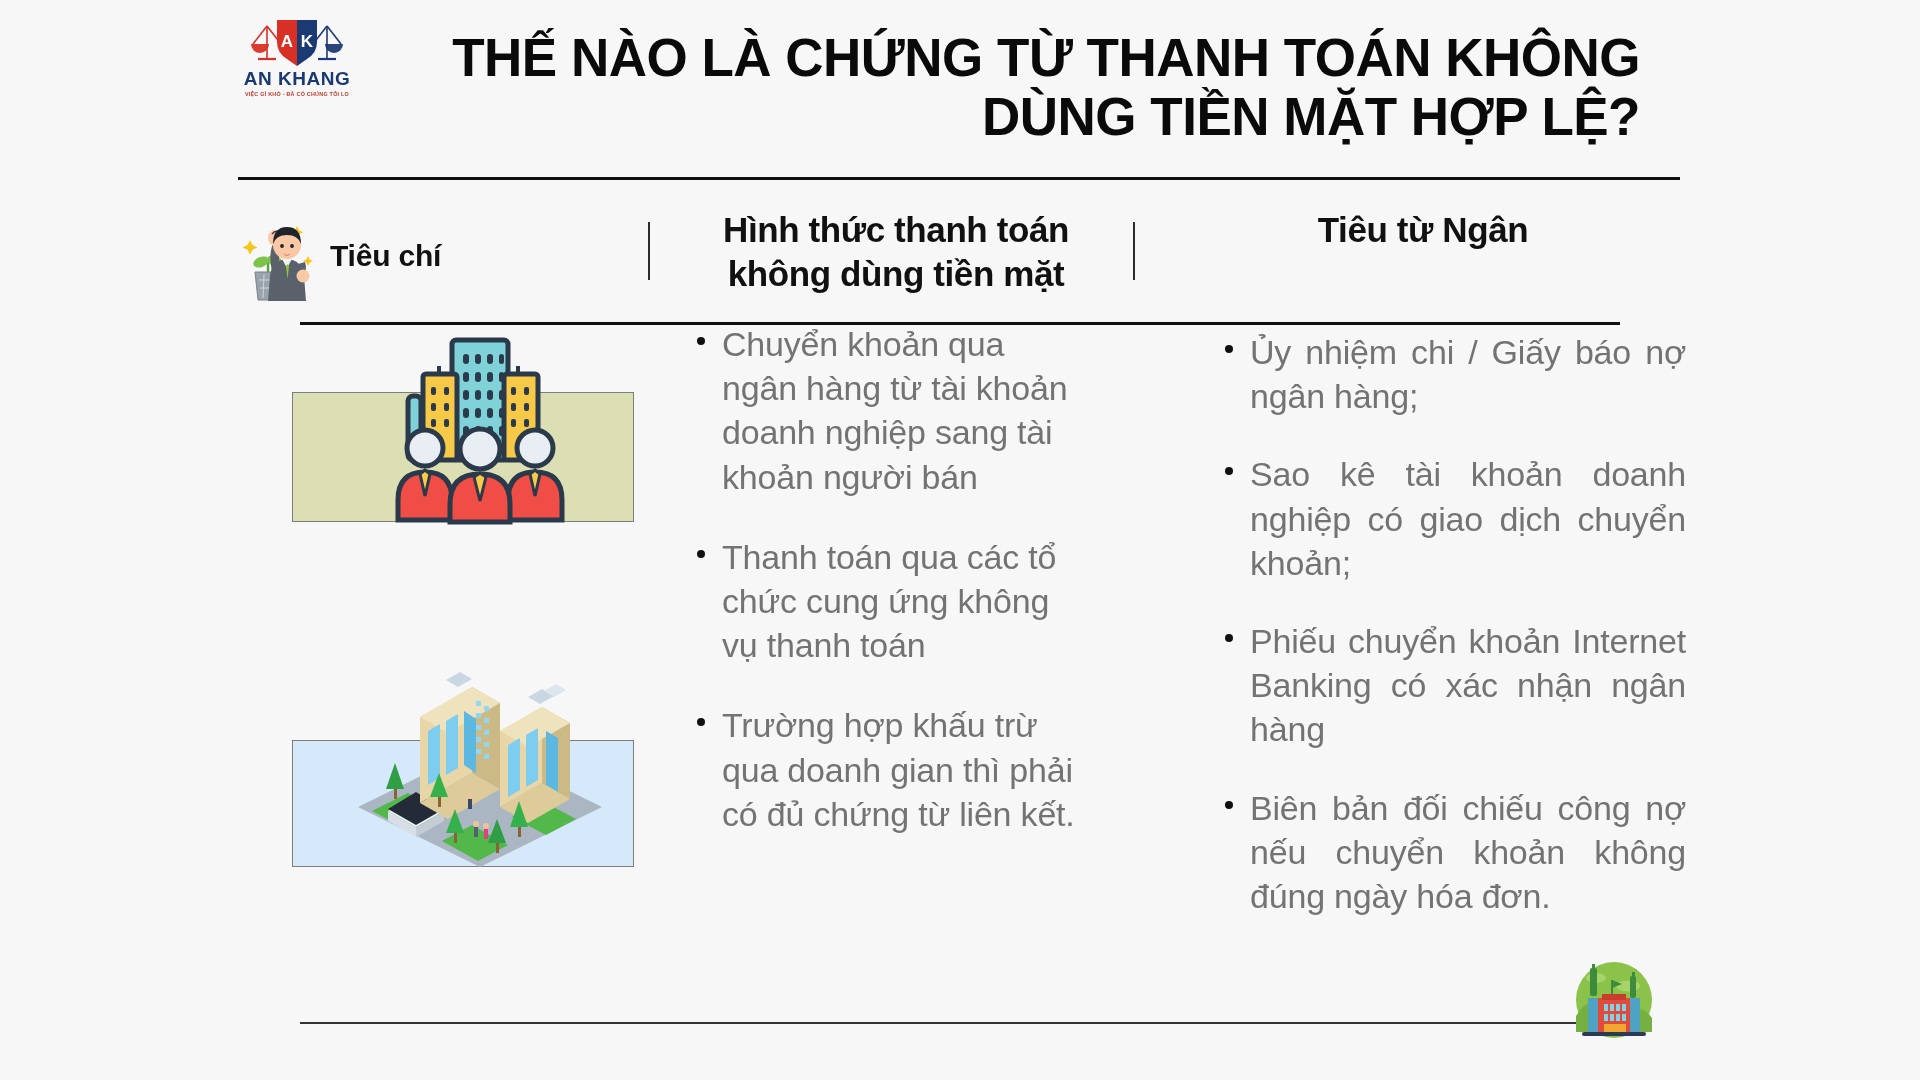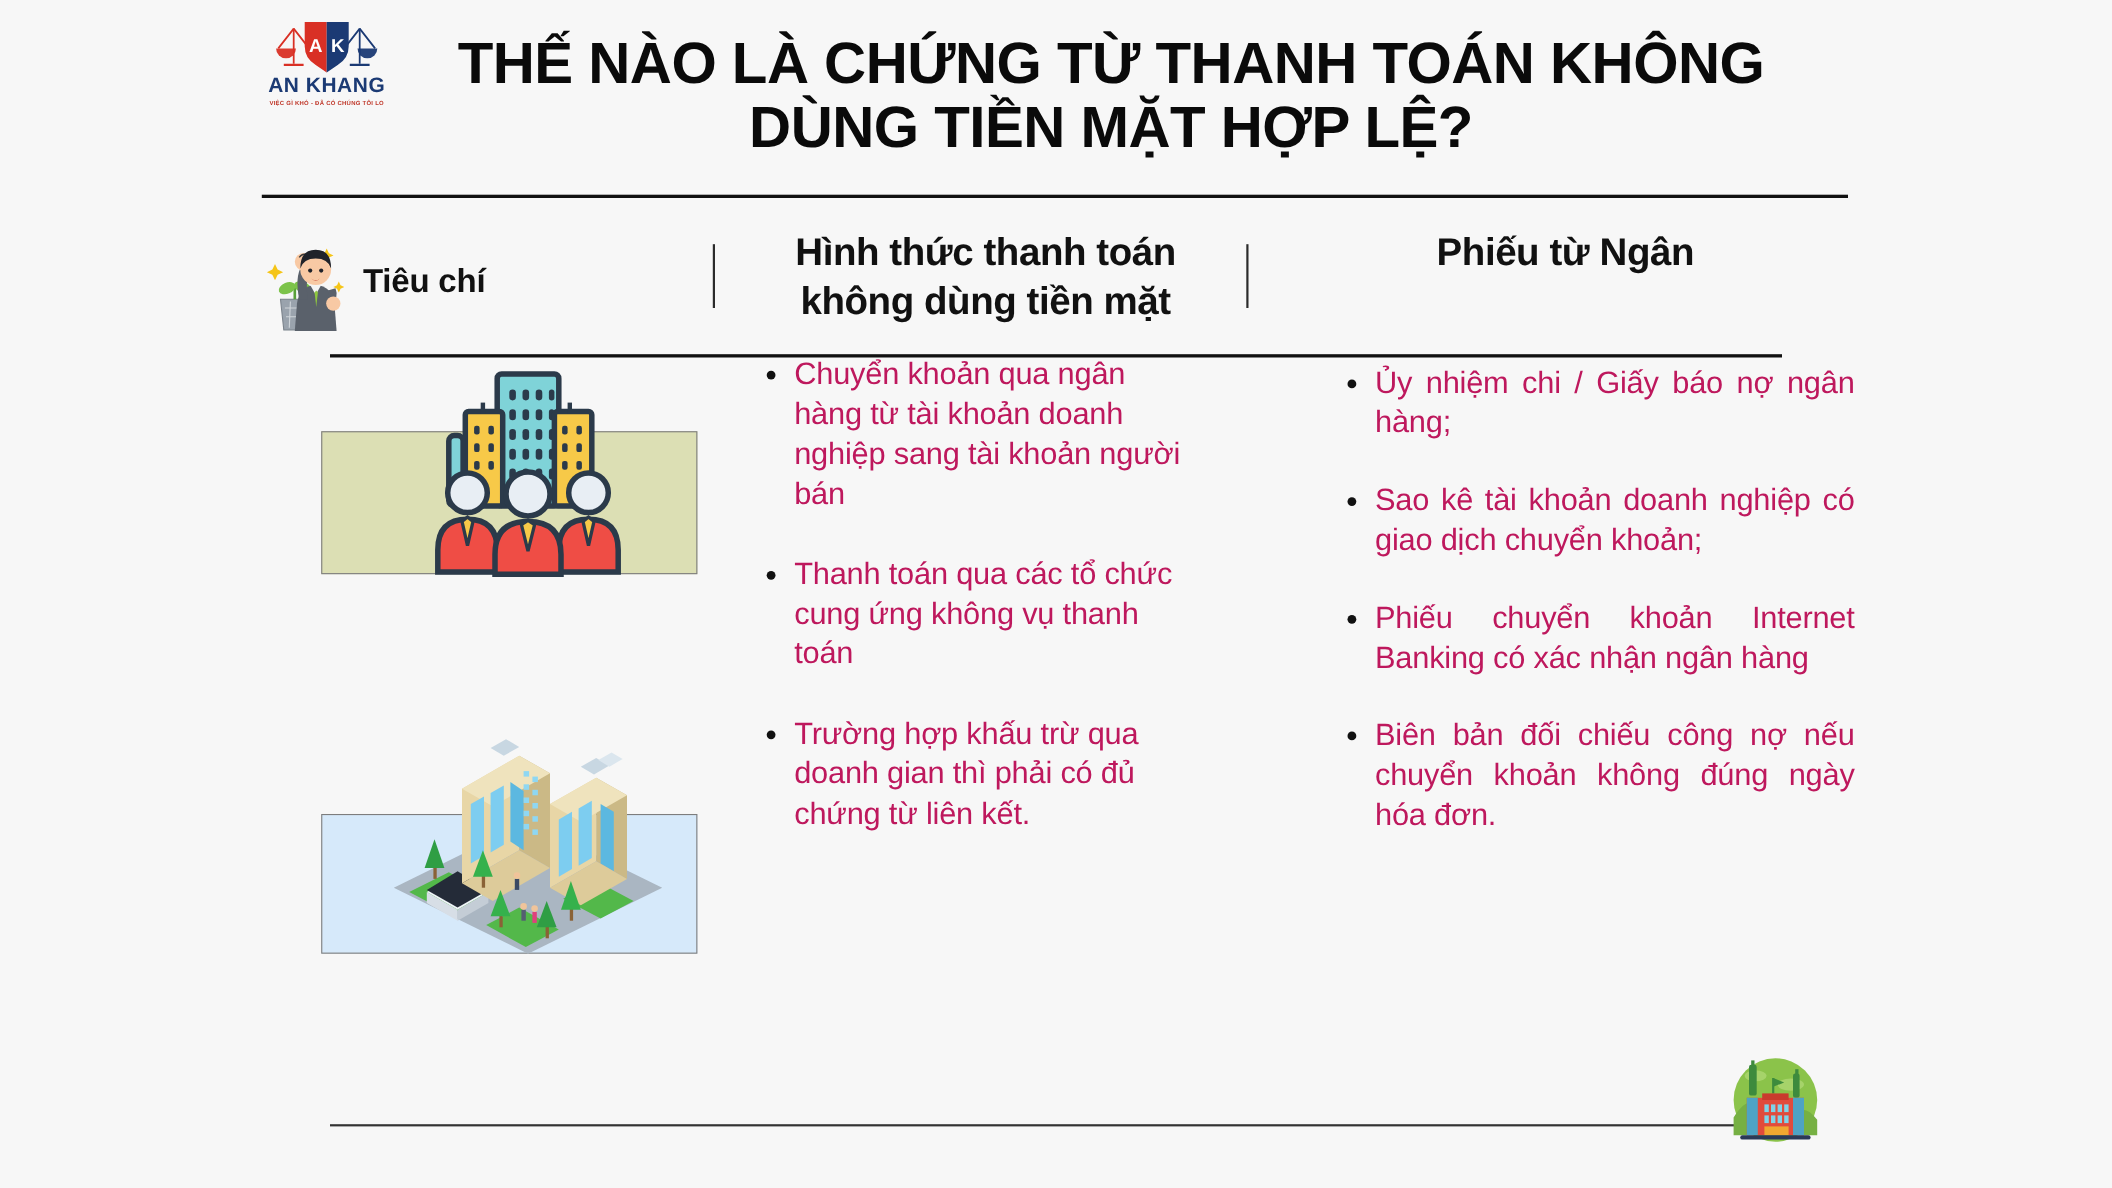--- a/index.html
+++ b/index.html
@@ -23,22 +23,22 @@
     font-size:19px; font-weight:bold; color:#1b3a74;
     letter-spacing:0.5px; line-height:1; margin-top:1px;
     font-family:"Liberation Sans", sans-serif;
   }
   .logo-tag {
     font-size:5.4px; color:#c0392b; letter-spacing:0.25px;
     margin-top:3px; white-space:nowrap; font-weight:bold;
   }
 
   .title-block {
-    position:absolute; left:360px; top:28px; width:1300px;
-    text-align:center;
+    position:absolute; left:340px; top:28px; width:1300px;
+    text-align:right;
   }
   .title-line {
     font-family:"Liberation Sans", sans-serif;
     font-weight:bold;
     font-size:53px;
     line-height:1.12;
     letter-spacing:-0.5px;
     color:#0a0a0a;
     white-space:nowrap;
   }
@@ -108,23 +108,23 @@
   .col-right {
     position:absolute; left:1216px; top:-10px; width:470px;
   }
 
   ul.blist { list-style:none; }
   ul.blist li {
     position:relative;
     padding-left:34px;
     margin-bottom:36px;
     font-family:"Liberation Sans", sans-serif;
-    font-size:28px;
+    font-size:34px;
     line-height:1.30;
-    color:#be185d;
+    color:#737373;
     letter-spacing:-0.2px;
   }
   ul.blist li:before {
     content:"";
     position:absolute; left:9px; top:15px;
     width:8px; height:8px; border-radius:50%;
     background:#111;
   }
   .col-right ul.blist li { text-align:justify; margin-bottom:34px; }
   .col-right ul.blist li:last-child { text-align:justify; }
@@ -224,21 +224,21 @@
 
     <div class="vdiv vdiv-a"></div>
     <div class="vdiv vdiv-b"></div>
 
     <div class="ch-mid">
       <div>Hình thức thanh toán</div>
       <div>không dùng tiền mặt</div>
     </div>
 
     <div class="ch-right">
-      <div>Phiếu từ Ngân</div>
+      <div>Tiêu từ Ngân</div>
     </div>
   </div>
 
   <div class="rule-head"></div>
 
   <div class="body-area">
 
     <div class="illus illus-1"></div>
     <svg class="art art-1" viewBox="0 0 200 200">
 

